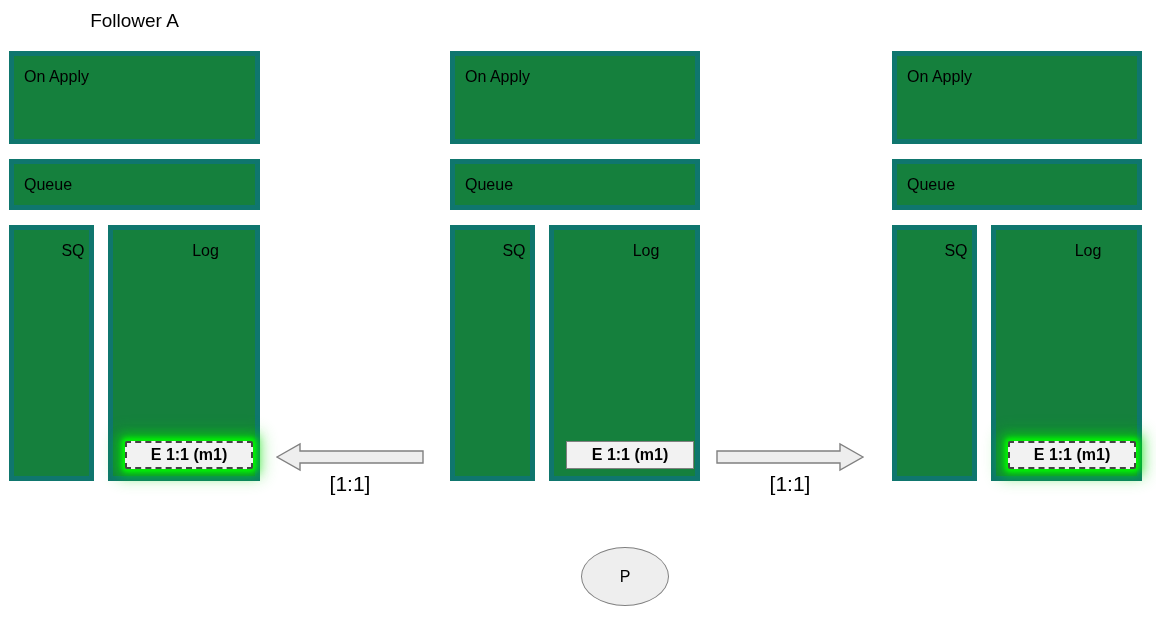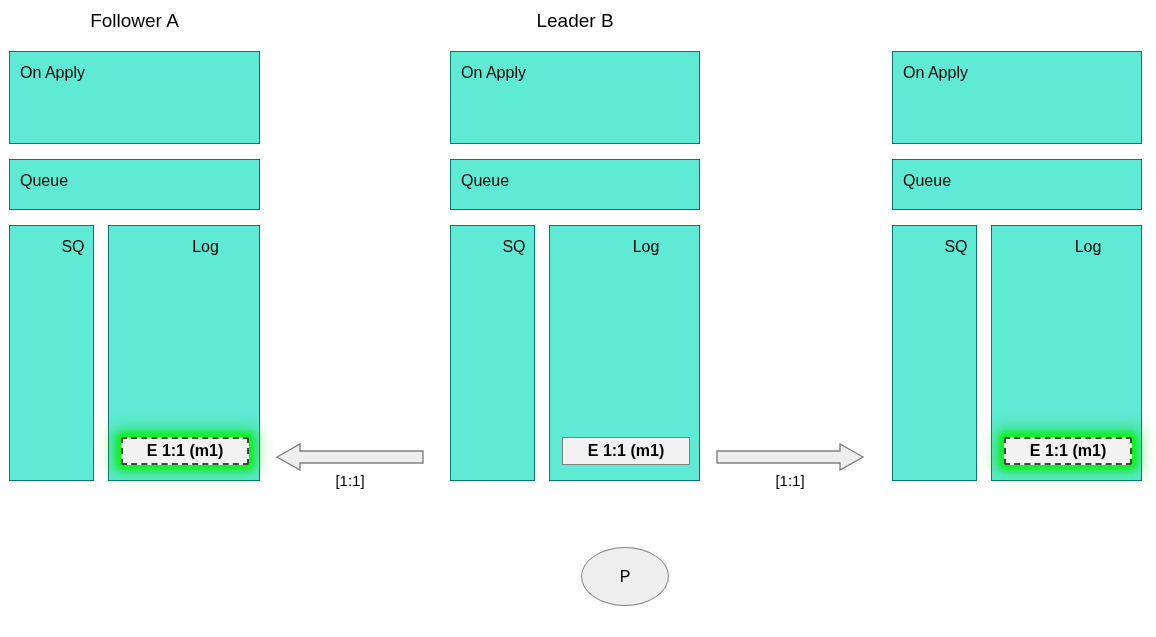--- a/index.html
+++ b/index.html
@@ -28,22 +28,22 @@
     font-weight: normal;
     color: #000000;
     text-align: center;
     white-space: nowrap;
     letter-spacing: 0px;
   }
 
   
   .box {
     position: absolute;
-    background: #5eead4;
-    border: 1px solid #0f766e;
+    background: #15803d;
+    border: 5px solid #0f766e;
     box-sizing: border-box;
   }
   .box-label {
     position: absolute;
     font-size: 16px;
     color: #000000;
     white-space: nowrap;
   }
   .box-label.tl {
     left: 10px;
@@ -80,21 +80,21 @@
       0 0 16px 10px rgba(0, 220, 0, 0.30);
     border-radius: 2px;
   }
 
   
   .arrow-wrap {
     position: absolute;
   }
   .arrow-label {
     position: absolute;
-    font-size: 15px;
+    font-size: 21px;
     color: #000000;
     text-align: center;
     white-space: nowrap;
     left: 0;
     right: 0;
   }
 
   
   .ellipse {
     position: absolute;
@@ -126,21 +126,20 @@
 
   <div class="box" style="left:9px; top:225px; width:85px; height:256px;">
     <span class="box-label tc">SQ</span>
   </div>
 
   <div class="box" style="left:108px; top:225px; width:152px; height:256px;">
     <span class="box-label tc">Log</span>
     <div class="entry highlight" style="left:12px; top:211px; width:128px; height:28px;">E 1:1 (m1)</div>
   </div>
 
-  <div class="node-title" style="left:450px; top:10px; width:250px;">Leader B</div>
 
   <div class="box" style="left:450px; top:51px; width:250px; height:93px;">
     <span class="box-label tl">On Apply</span>
   </div>
 
   <div class="box" style="left:450px; top:159px; width:250px; height:51px;">
     <span class="box-label tl">Queue</span>
   </div>
 
   <div class="box" style="left:450px; top:225px; width:85px; height:256px;">

